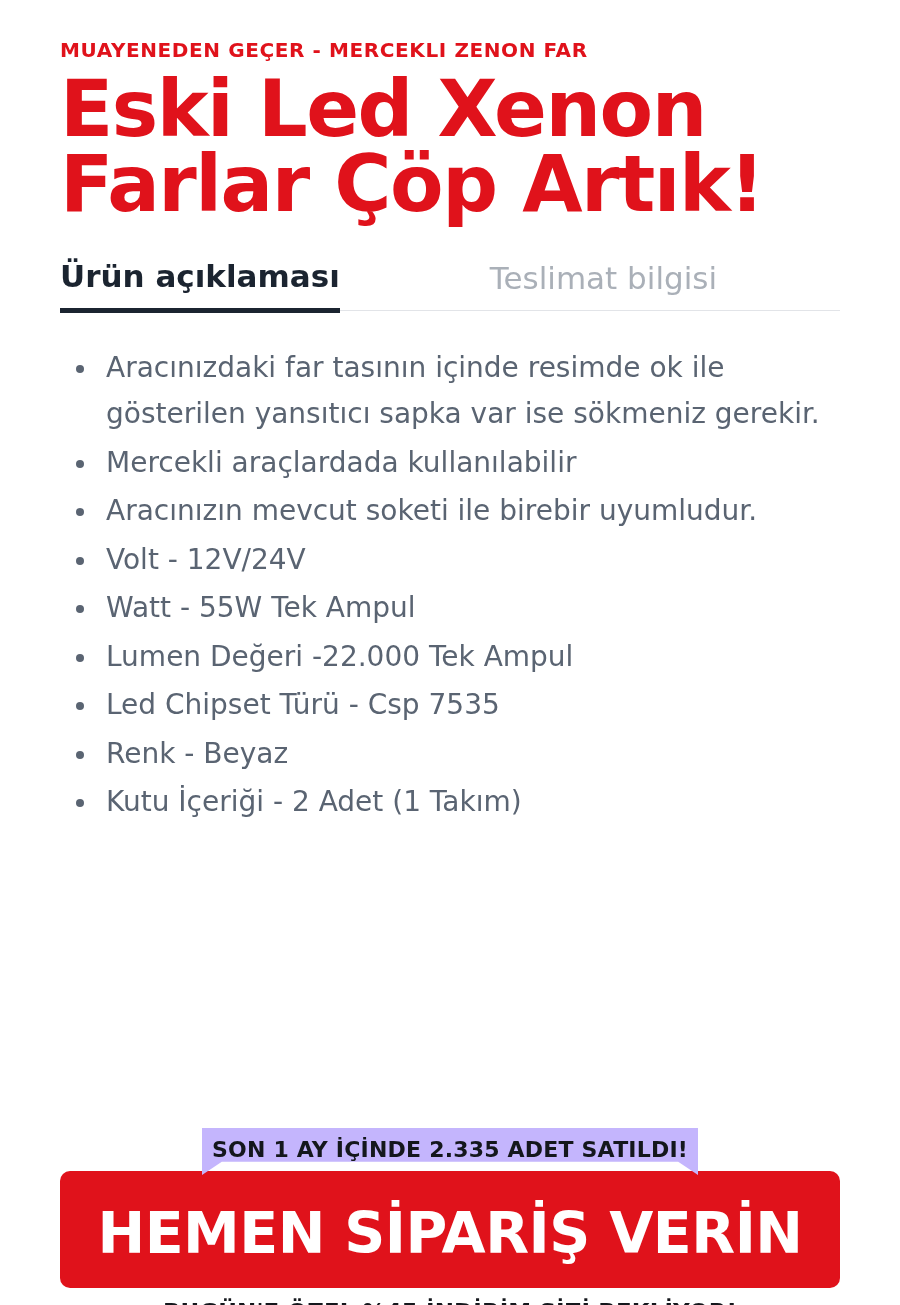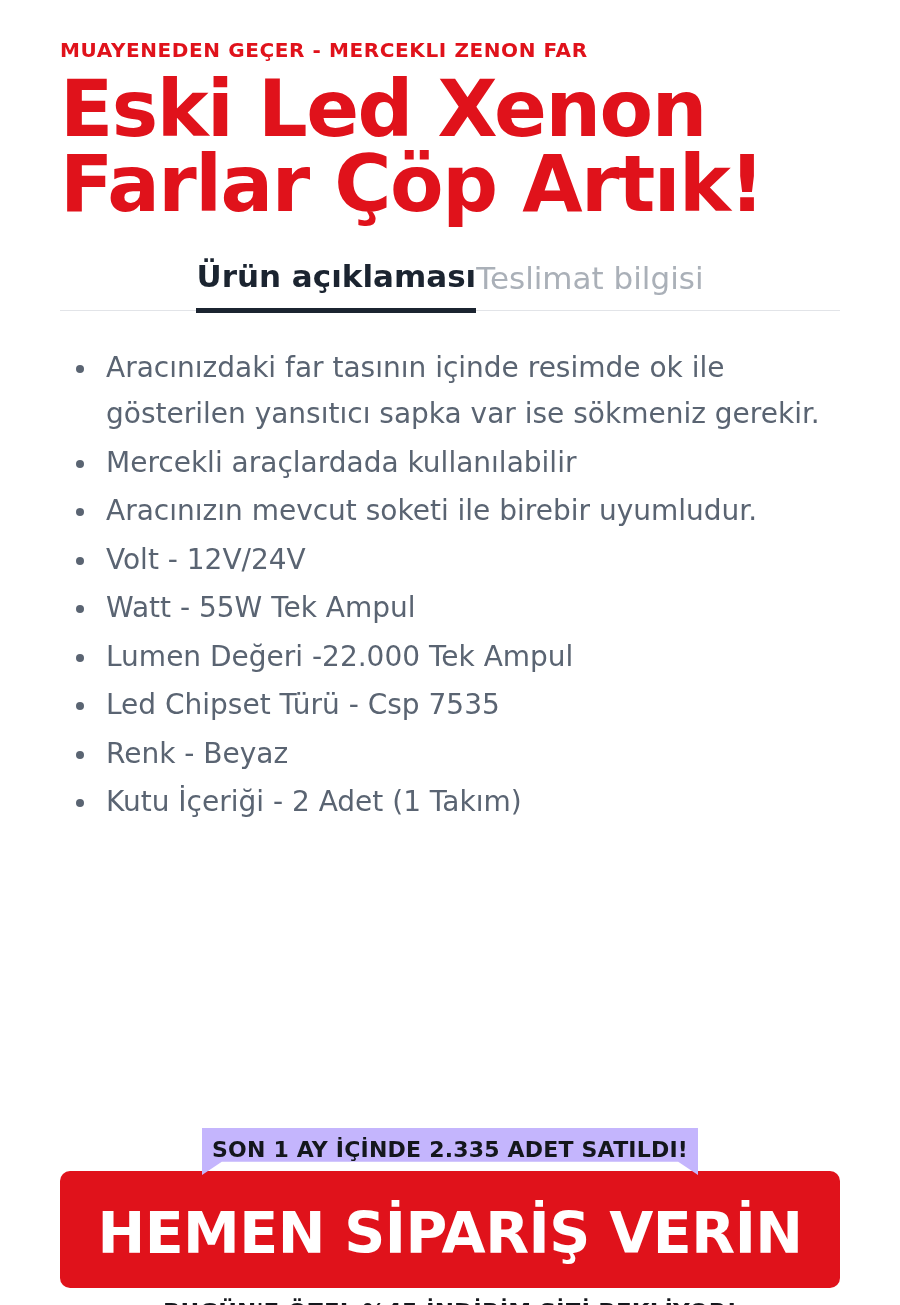--- a/index.html
+++ b/index.html
@@ -44,24 +44,24 @@
     line-height: 1.32;
     font-weight: 400;
     max-width: 740px;
   }
 
   
   .tabs {
     margin-top: 36px;
     display: flex;
     align-items: flex-end;
+    gap: 150px;
     border-bottom: 1px solid #e2e4e8;
     position: relative;
     padding-bottom: 0;
-    justify-content: center;
   }
   .tab {
     font-size: 31px;
     padding-bottom: 14px;
     background: none;
     border: none;
     font-family: inherit;
     cursor: pointer;
   }
   .tab.active {

